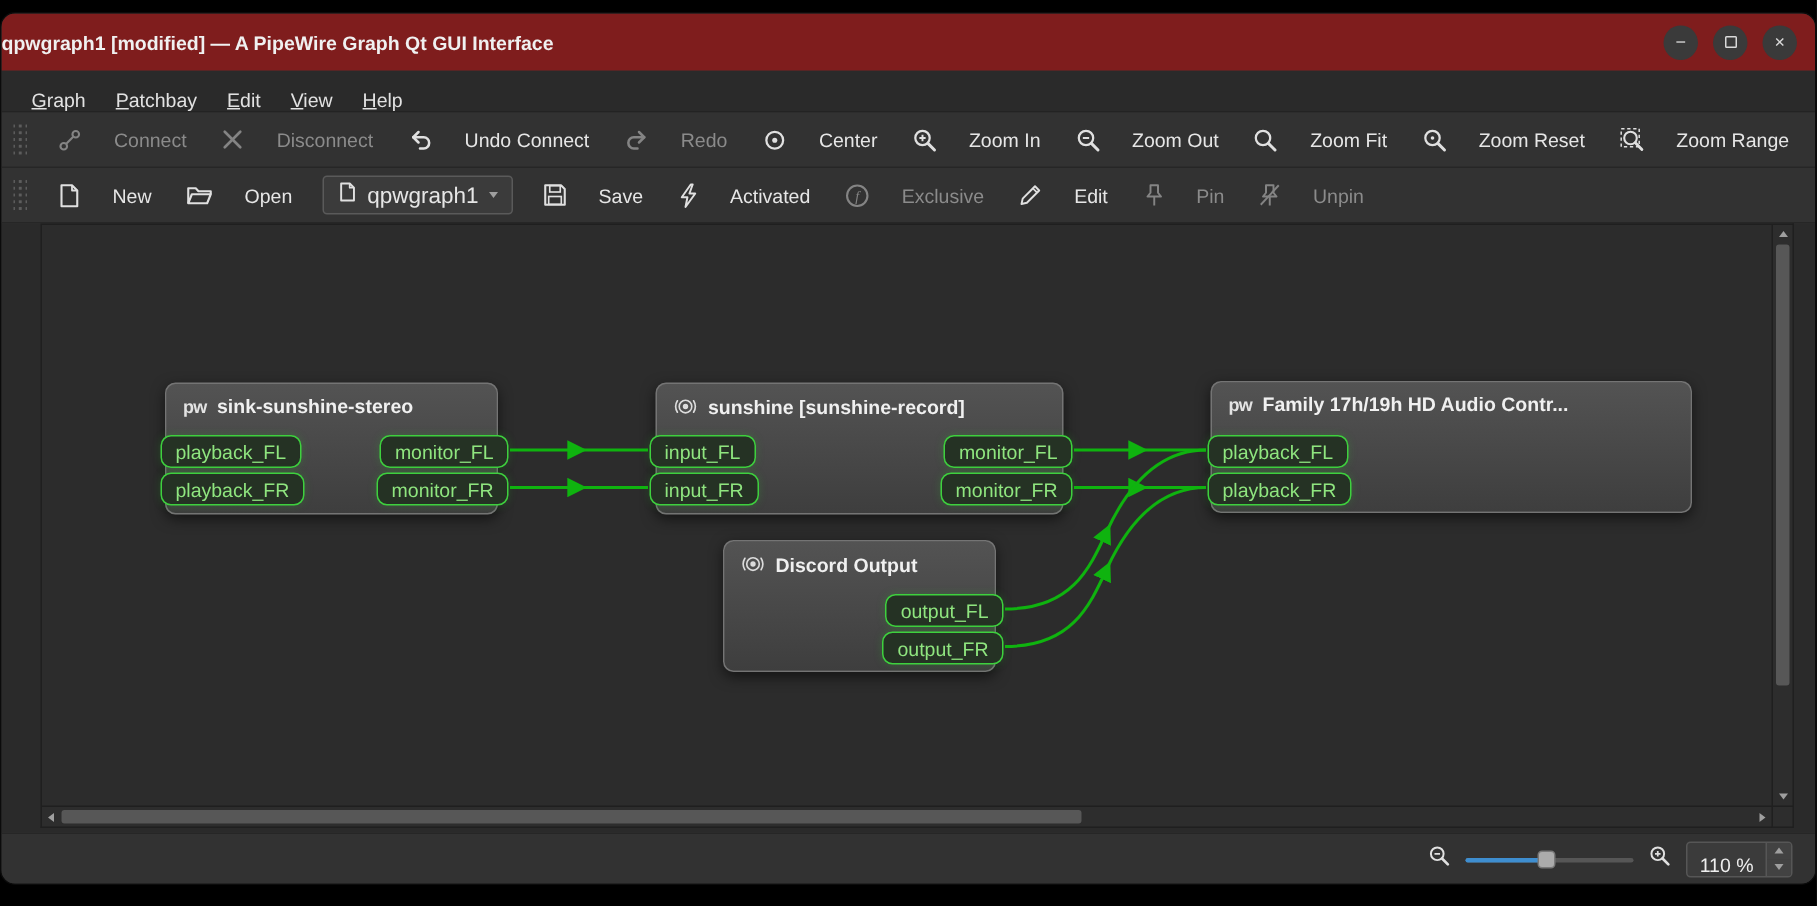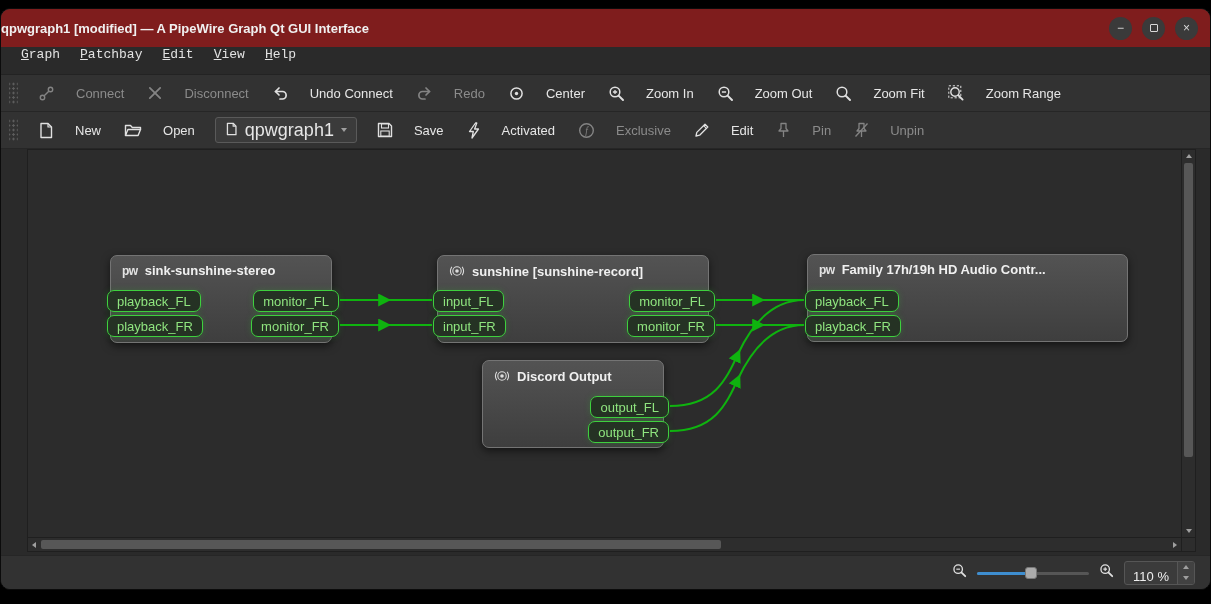--- a/index.html
+++ b/index.html
@@ -12,40 +12,40 @@
   
   .titlebar { height:38px; background:#7f1d1d; position:relative; flex:none;
               display:flex; align-items:center; justify-content:flex-start; }
   .title { color:#f0f0f0; font-size:13px; font-weight:bold; }
   .winbtns { position:absolute; right:12px; top:0; height:100%; display:flex; align-items:center; gap:10px; }
   .winbtn { width:23px; height:23px; border-radius:50%; background:#3a3a3a; color:#d9d9d9;
             display:flex; align-items:center; justify-content:center; font-size:12px; line-height:1; }
   .winbtn .sq { width:8px; height:8px; border:1.4px solid #d9d9d9; border-radius:1px; }
 
   
-  .menubar { height:28px; background:#2a2a2a; display:flex; align-items:flex-start;
-             padding-left:10px; flex:none; border-bottom:1px solid #232323;font-family:Liberation Mono, monospace; }
+  .menubar { height:28px; background:#2a2a2a; display:flex; align-items:flex-end;
+             padding-left:10px; flex:none; border-bottom:1px solid #232323; }
   .menu-item { display:flex; align-items:center; padding:0 10px; color:#e2e2e2; font-size:13px; }
   .menu-item span { display:inline-block; }
   .menu-item span::first-letter { text-decoration:underline; }
 
   
   .toolbar { height:37px; background:#323232; display:flex; align-items:center;
              gap:3px; padding:0 6px; flex:none; border-bottom:1px solid #262626; }
   .tb-handle { width:9px; height:22px; margin:0 7px 0 2px;
                background-image:radial-gradient(circle, #5d5d5d 1px, transparent 1.3px);
                background-size:4.5px 4.5px; background-position:center; }
   .tb-btn { display:flex; align-items:center; gap:21px; padding:5px 10px; color:#e6e6e6;
             font-size:13px; border-radius:3px; white-space:nowrap; }
   .tb-btn.disabled { color:#8b8b8b; }
   .tb-btn svg { display:block; }
   .icon-white { color:#e0e0e0; }
   .icon-dim { color:#848484; }
   .combo { display:flex; align-items:center; gap:7px; height:26px; padding:0 9px; margin:0 7px;
-           background:#3b3b3b; border:1px solid #5a5a5a; border-radius:3px; color:#e6e6e6; font-size:18px; }
+           background:#3b3b3b; border:1px solid #5a5a5a; border-radius:3px; color:#e6e6e6; font-size:15px; }
 
   
   .tri { width:0; height:0; }
   .tri-up    { border-left:3.5px solid transparent; border-right:3.5px solid transparent; border-bottom:4.5px solid #9f9f9f; }
   .tri-down  { border-left:3.5px solid transparent; border-right:3.5px solid transparent; border-top:4.5px solid #9f9f9f; }
   .tri-left  { border-top:3.5px solid transparent; border-bottom:3.5px solid transparent; border-right:4.5px solid #9f9f9f; }
   .tri-right { border-top:3.5px solid transparent; border-bottom:3.5px solid transparent; border-left:4.5px solid #9f9f9f; }
 
   
   .central { flex:1; min-height:0; background:#2a2a2a; padding:0 14px 3px 26px;
@@ -204,20 +204,30 @@
           <svg width="17" height="17" viewBox="0 0 17 17">
             <circle cx="7" cy="7" r="4.8" fill="none" stroke="currentColor" stroke-width="1.5"></circle>
             <line x1="10.6" y1="10.6" x2="15" y2="15" stroke="currentColor" stroke-width="2" stroke-linecap="round"></line>
           </svg>
         </span>
       <span>Zoom Fit</span>
     </div>
     <div class="tb-btn">
       <span class="icon-white">
           <svg width="17" height="17" viewBox="0 0 17 17">
+            <circle cx="7" cy="7" r="4.8" fill="none" stroke="currentColor" stroke-width="1.5"></circle>
+            <line x1="10.6" y1="10.6" x2="15" y2="15" stroke="currentColor" stroke-width="2" stroke-linecap="round"></line>
+            <circle cx="7" cy="7" r="1.2" fill="currentColor"></circle>
+          </svg>
+        </span>
+      <span>Zoom Reset</span>
+    </div>
+    <div class="tb-btn">
+      <span class="icon-white">
+          <svg width="17" height="17" viewBox="0 0 17 17">
             <rect x="0.8" y="0.8" width="12" height="12" fill="none" stroke="currentColor" stroke-width="1" stroke-dasharray="2.2 1.8"></rect>
             <circle cx="7" cy="7" r="4.2" fill="none" stroke="currentColor" stroke-width="1.4"></circle>
             <line x1="10.2" y1="10.2" x2="14.6" y2="14.6" stroke="currentColor" stroke-width="1.9" stroke-linecap="round"></line>
           </svg>
         </span>
       <span>Zoom Range</span>
     </div>
   </div>
 
   <div class="toolbar">

